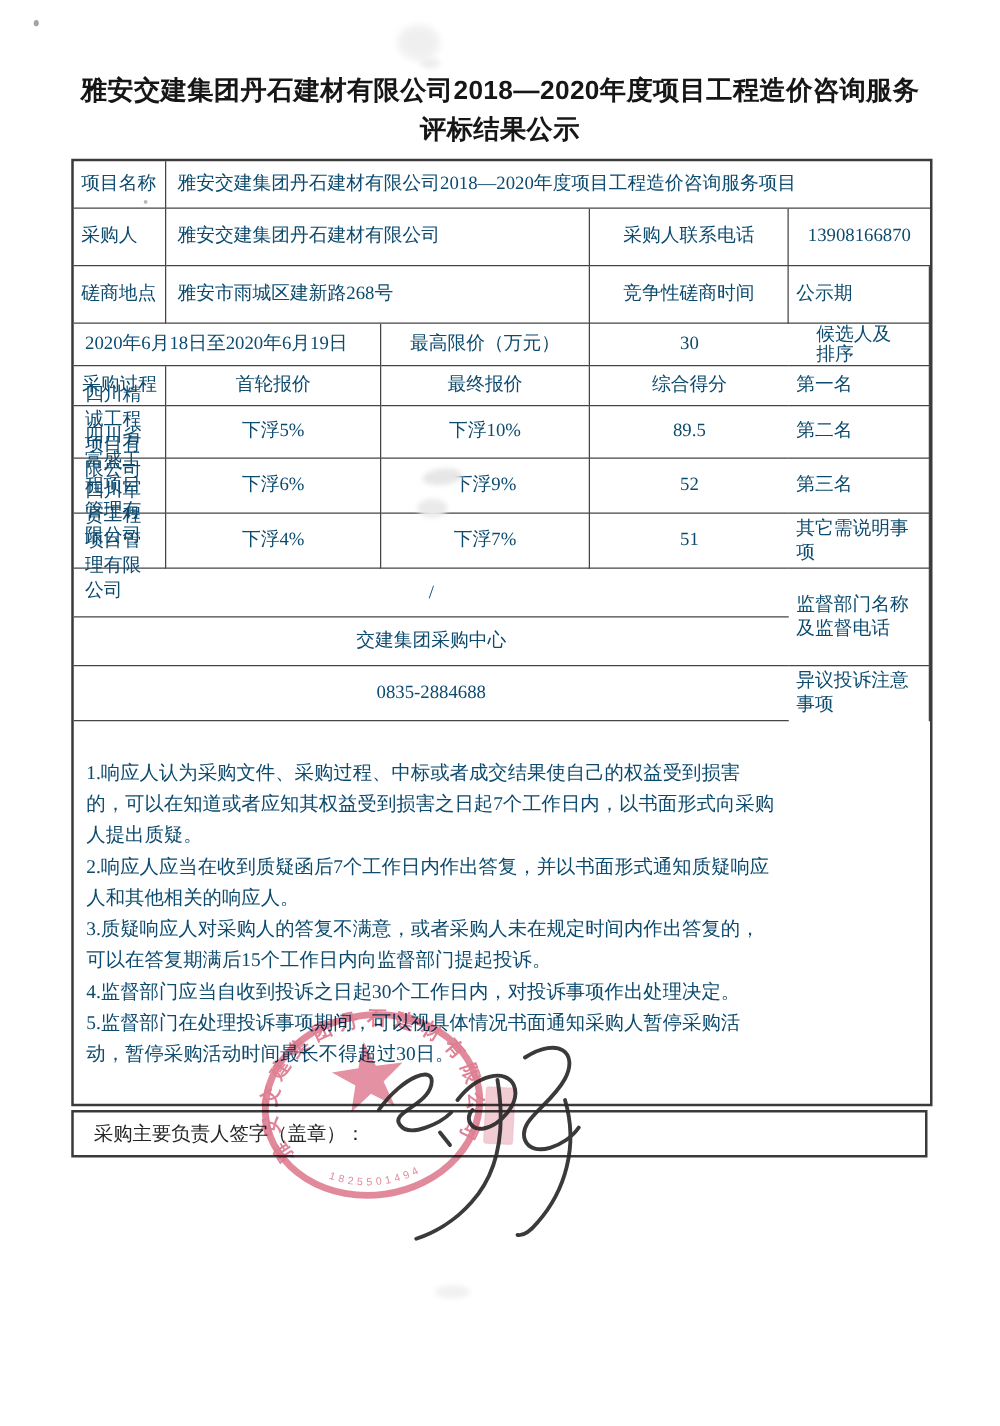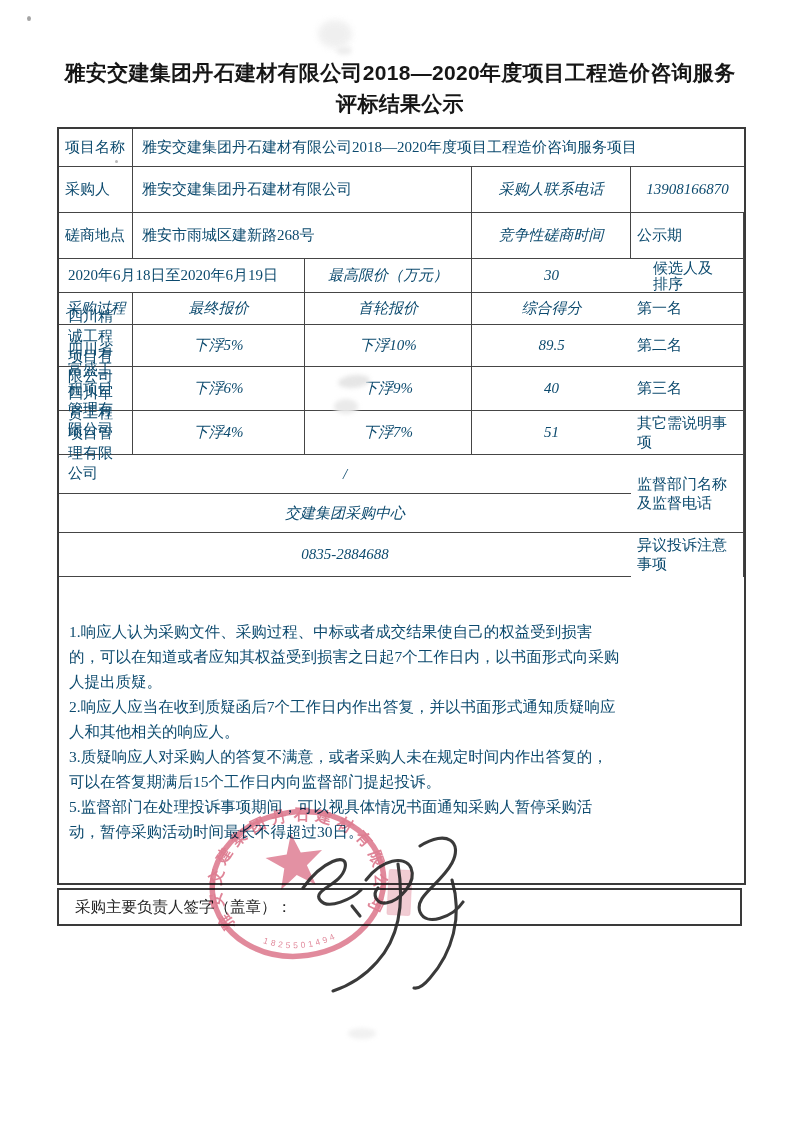--- a/index.html
+++ b/index.html
@@ -33,21 +33,21 @@
     display:flex;align-items:center;
     font-size:15px;line-height:19px;
     padding:2px 6px;
     color:#0c4a6e;
   }
   .no-r{border-right:none;}
   .no-b{border-bottom:none;}
   .span4{grid-column:span 4;}
   .span2{grid-column:span 2;}
   .rspan2{grid-row:span 2;}
-  .center{justify-content:center;text-align:center;font-style:italic;}
+  .center{justify-content:center;text-align:center;}
   .ctr-text{text-align:left;justify-content:center;}
   .val{padding-left:9px;}
   .hdr-rank{line-height:16px;padding:0 22px;}
   .name-cell{line-height:20px;padding-left:9px;}
   .objection-content{
     flex-direction:column;justify-content:center;align-items:flex-start;
     padding:8px 10px 6px 10px;
     font-size:15.5px;line-height:25px;
   }
   .objection-content div{width:100%;}
@@ -90,54 +90,55 @@
   <div class="cell val span2">雅安市雨城区建新路268号</div>
   <div class="cell center">竞争性磋商时间</div>
 
   <div class="cell">公示期</div>
   <div class="cell val span2">2020年6月18日至2020年6月19日</div>
   <div class="cell center">最高限价（万元）</div>
   <div class="cell center no-r">30</div>
 
   <div class="cell hdr-rank">候选人及排序</div>
   <div class="cell center">采购过程</div>
+  <div class="cell center">首轮报价</div>
   <div class="cell center">最终报价</div>
-  <div class="cell center">首轮报价</div>
   <div class="cell center no-r">综合得分</div>
 
   <div class="cell">第一名</div>
   <div class="cell name-cell">四川精诚工程项目有限公司</div>
   <div class="cell center">下浮5%</div>
   <div class="cell center">下浮10%</div>
   <div class="cell center no-r">89.5</div>
 
   <div class="cell">第二名</div>
   <div class="cell name-cell">四川省富盛工程项目管理有限公司</div>
   <div class="cell center">下浮6%</div>
   <div class="cell center">下浮9%</div>
-  <div class="cell center no-r">40</div>
+  <div class="cell center no-r">52</div>
 
   <div class="cell">第三名</div>
   <div class="cell name-cell">四川军贤工程项目管理有限公司</div>
   <div class="cell center">下浮4%</div>
   <div class="cell center">下浮7%</div>
   <div class="cell center no-r">51</div>
 
   <div class="cell">其它需说明事项</div>
   <div class="cell center span4 no-r">/</div>
 
   <div class="cell rspan2 ctr-text">监督部门名称及监督电话</div>
   <div class="cell center span4 no-r">交建集团采购中心</div>
   <div class="cell center span4 no-r">0835-2884688</div>
 
   <div class="cell no-b">异议投诉注意事项</div>
   <div class="cell objection-content span4 no-r no-b">
     <div>1.响应人认为采购文件、采购过程、中标或者成交结果使自己的权益受到损害的，可以在知道或者应知其权益受到损害之日起7个工作日内，以书面形式向采购人提出质疑。</div>
     <div>2.响应人应当在收到质疑函后7个工作日内作出答复，并以书面形式通知质疑响应人和其他相关的响应人。</div>
     <div>3.质疑响应人对采购人的答复不满意，或者采购人未在规定时间内作出答复的，可以在答复期满后15个工作日内向监督部门提起投诉。</div>
+    <div>4.监督部门应当自收到投诉之日起30个工作日内，对投诉事项作出处理决定。</div>
     <div>5.监督部门在处理投诉事项期间，可以视具体情况书面通知采购人暂停采购活动，暂停采购活动时间最长不得超过30日。</div>
   </div>
 </div>
 
 <div class="sig-row">
   <span>采购主要负责人签字（盖章）：</span>
 </div>
 
 <svg class="overlay" viewBox="0 0 800 1141" xmlns="http://www.w3.org/2000/svg">
   <defs>

